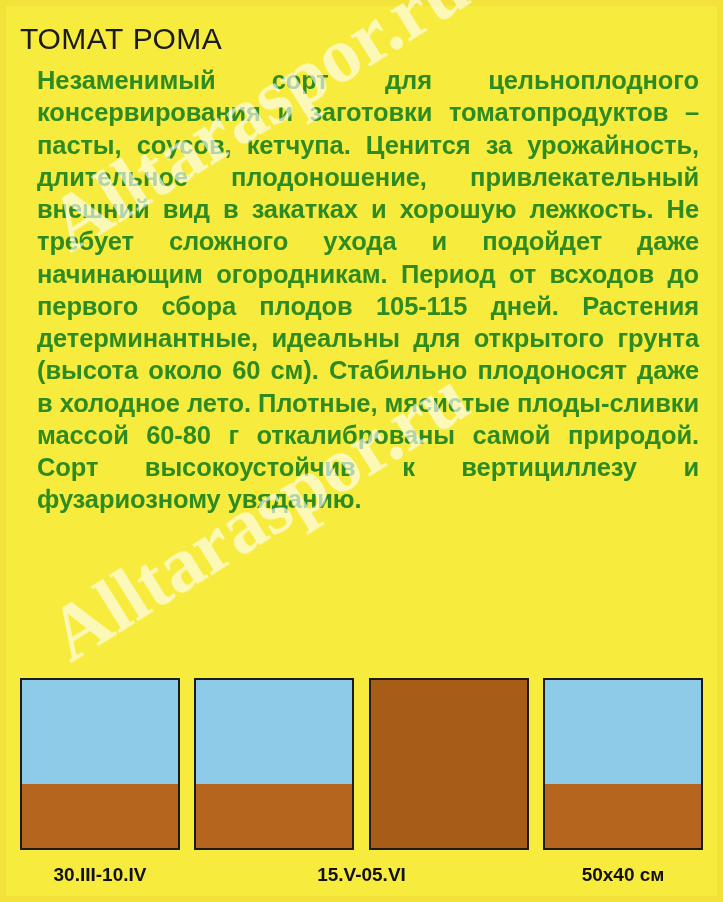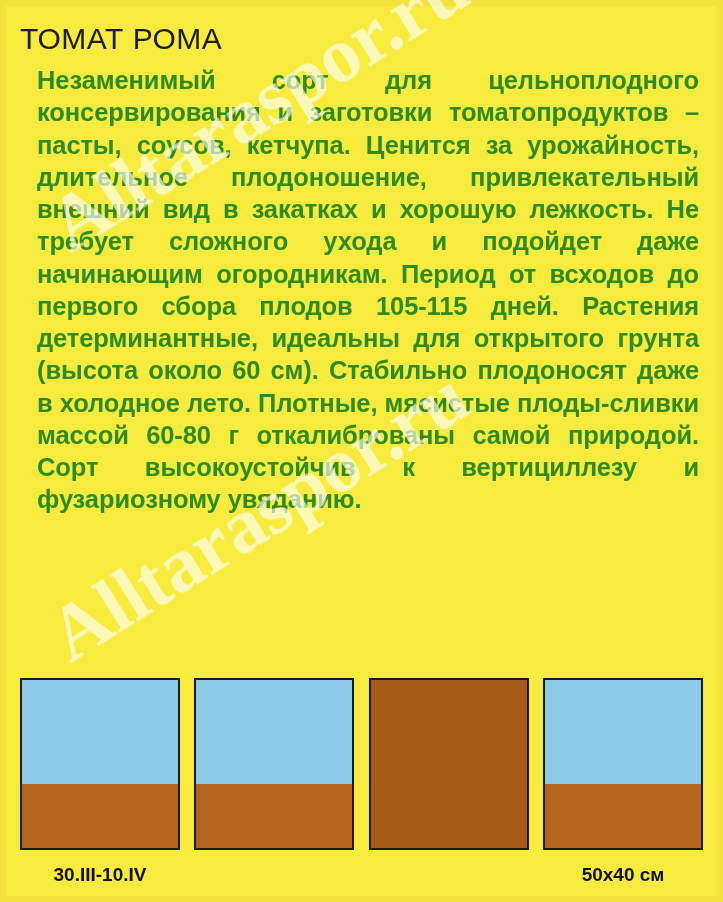--- a/index.html
+++ b/index.html
@@ -243,20 +243,21 @@
         <circle cx="78" cy="136" r="16" fill="#d81b1b" stroke="#8e0f0f" stroke-width="2"></circle>
         <path d="M108 102 l-6 -6 M108 102 l6 -6 M108 102 l0 -8" stroke="#2f8a22" stroke-width="3"></path>
         <path d="M78 122 l-5 -5 M78 122 l5 -5" stroke="#2f8a22" stroke-width="3"></path>
       </svg>
     </div>
 
   </div>
 
   <div class="labels-row">
     <div class="label-cell">30.III-10.IV</div>
+    <div class="label-cell">15.V-05.VI</div>
     <div class="label-cell">50x40 см</div>
   </div>
 
 </div>
 
 <div class="watermark">
   <div class="wm-text wm1">Alltaraspor.ru</div>
   <div class="wm-text wm2">Alltaraspor.ru</div>
 </div>
 

